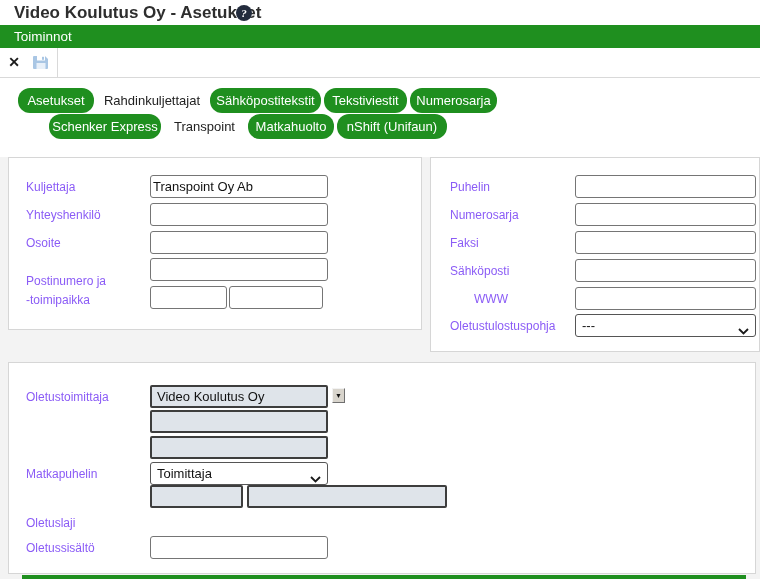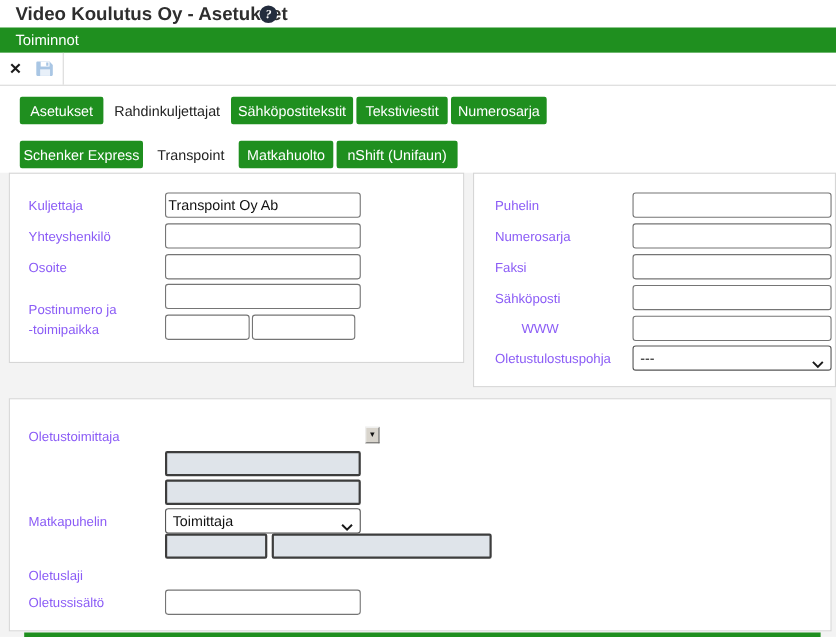--- a/index.html
+++ b/index.html
@@ -16,26 +16,26 @@
     font-style:italic;font-weight:bold;font-family:"Liberation Serif",serif;
   }
   .menubar{position:absolute;left:0;top:25px;width:760px;height:23px;background:#1f8f1f;}
   .menubar-label{position:absolute;left:14px;top:0;line-height:23px;color:#ffffff;font-size:13.5px;}
   .toolbar{position:absolute;left:0;top:48px;width:760px;height:29px;background:#ffffff;border-bottom:1px solid #d9d9d9;}
   .close-btn{position:absolute;left:5px;top:5px;width:18px;height:18px;font-size:14px;font-weight:bold;color:#1a1a1a;text-align:center;line-height:18px;cursor:pointer;}
   .save-btn{position:absolute;left:32px;top:5px;width:18px;height:18px;}
   .toolbar-divider{position:absolute;left:57px;top:0;height:29px;border-left:1px solid #d9d9d9;}
   .tab{
     position:absolute;height:25px;line-height:25px;text-align:center;
-    background:#1f8f1f;color:#ffffff;font-size:13px;border-radius:2px;cursor:pointer;
+    background:#1f8f1f;color:#ffffff;font-size:13px;border-radius:12px;cursor:pointer;
     white-space:nowrap;
   }
   .tab.active{background:#ffffff;color:#222222;}
   .tabrow1 .tab{top:88px;}
-  .tabrow2 .tab{top:128px;}
+  .tabrow2 .tab{top:114px;margin-left:31px;}
   .panel{position:absolute;background:#ffffff;border:1px solid #d6d6d6;box-sizing:border-box;}
   #panel-left{left:8px;top:157px;width:414px;height:173px;}
   #panel-right{left:430px;top:157px;width:330px;height:195px;}
   #panel-bottom{left:8px;top:362px;width:748px;height:212px;}
   .lbl{position:absolute;font-size:12px;color:#8b5cf6;white-space:nowrap;}
   .inp{
     position:absolute;height:23px;box-sizing:border-box;background:#ffffff;
     border:1px solid #757575;border-radius:3px;font-family:inherit;font-size:13px;
     color:#111111;padding:0 2px;outline:none;
   }
@@ -137,20 +137,23 @@
   <div class="sel" style="left:575px;top:314px;width:181px">
     <span>---</span>
     <span class="chev">
       <svg width="11" height="7" viewBox="0 0 11 7">
           <polyline points="1,1 5.5,5.5 10,1" fill="none" stroke="#1a1a1a" stroke-width="1.8"></polyline>
         </svg>
     </span>
   </div>
 
   <div class="lbl" style="left:26px;top:390px">Oletustoimittaja</div>
+  <div class="ro" style="left:150px;top:385px;width:178px">
+    <span>Video Koulutus Oy</span>
+  </div>
   <div class="combo-btn" style="left:332px;top:388px">▼</div>
   <div class="ro" style="left:150px;top:410px;width:178px">
     <span></span>
   </div>
   <div class="ro" style="left:150px;top:436px;width:178px">
     <span></span>
   </div>
 
   <div class="lbl" style="left:26px;top:467px">Matkapuhelin</div>
   <div class="sel" style="left:150px;top:462px;width:178px">

